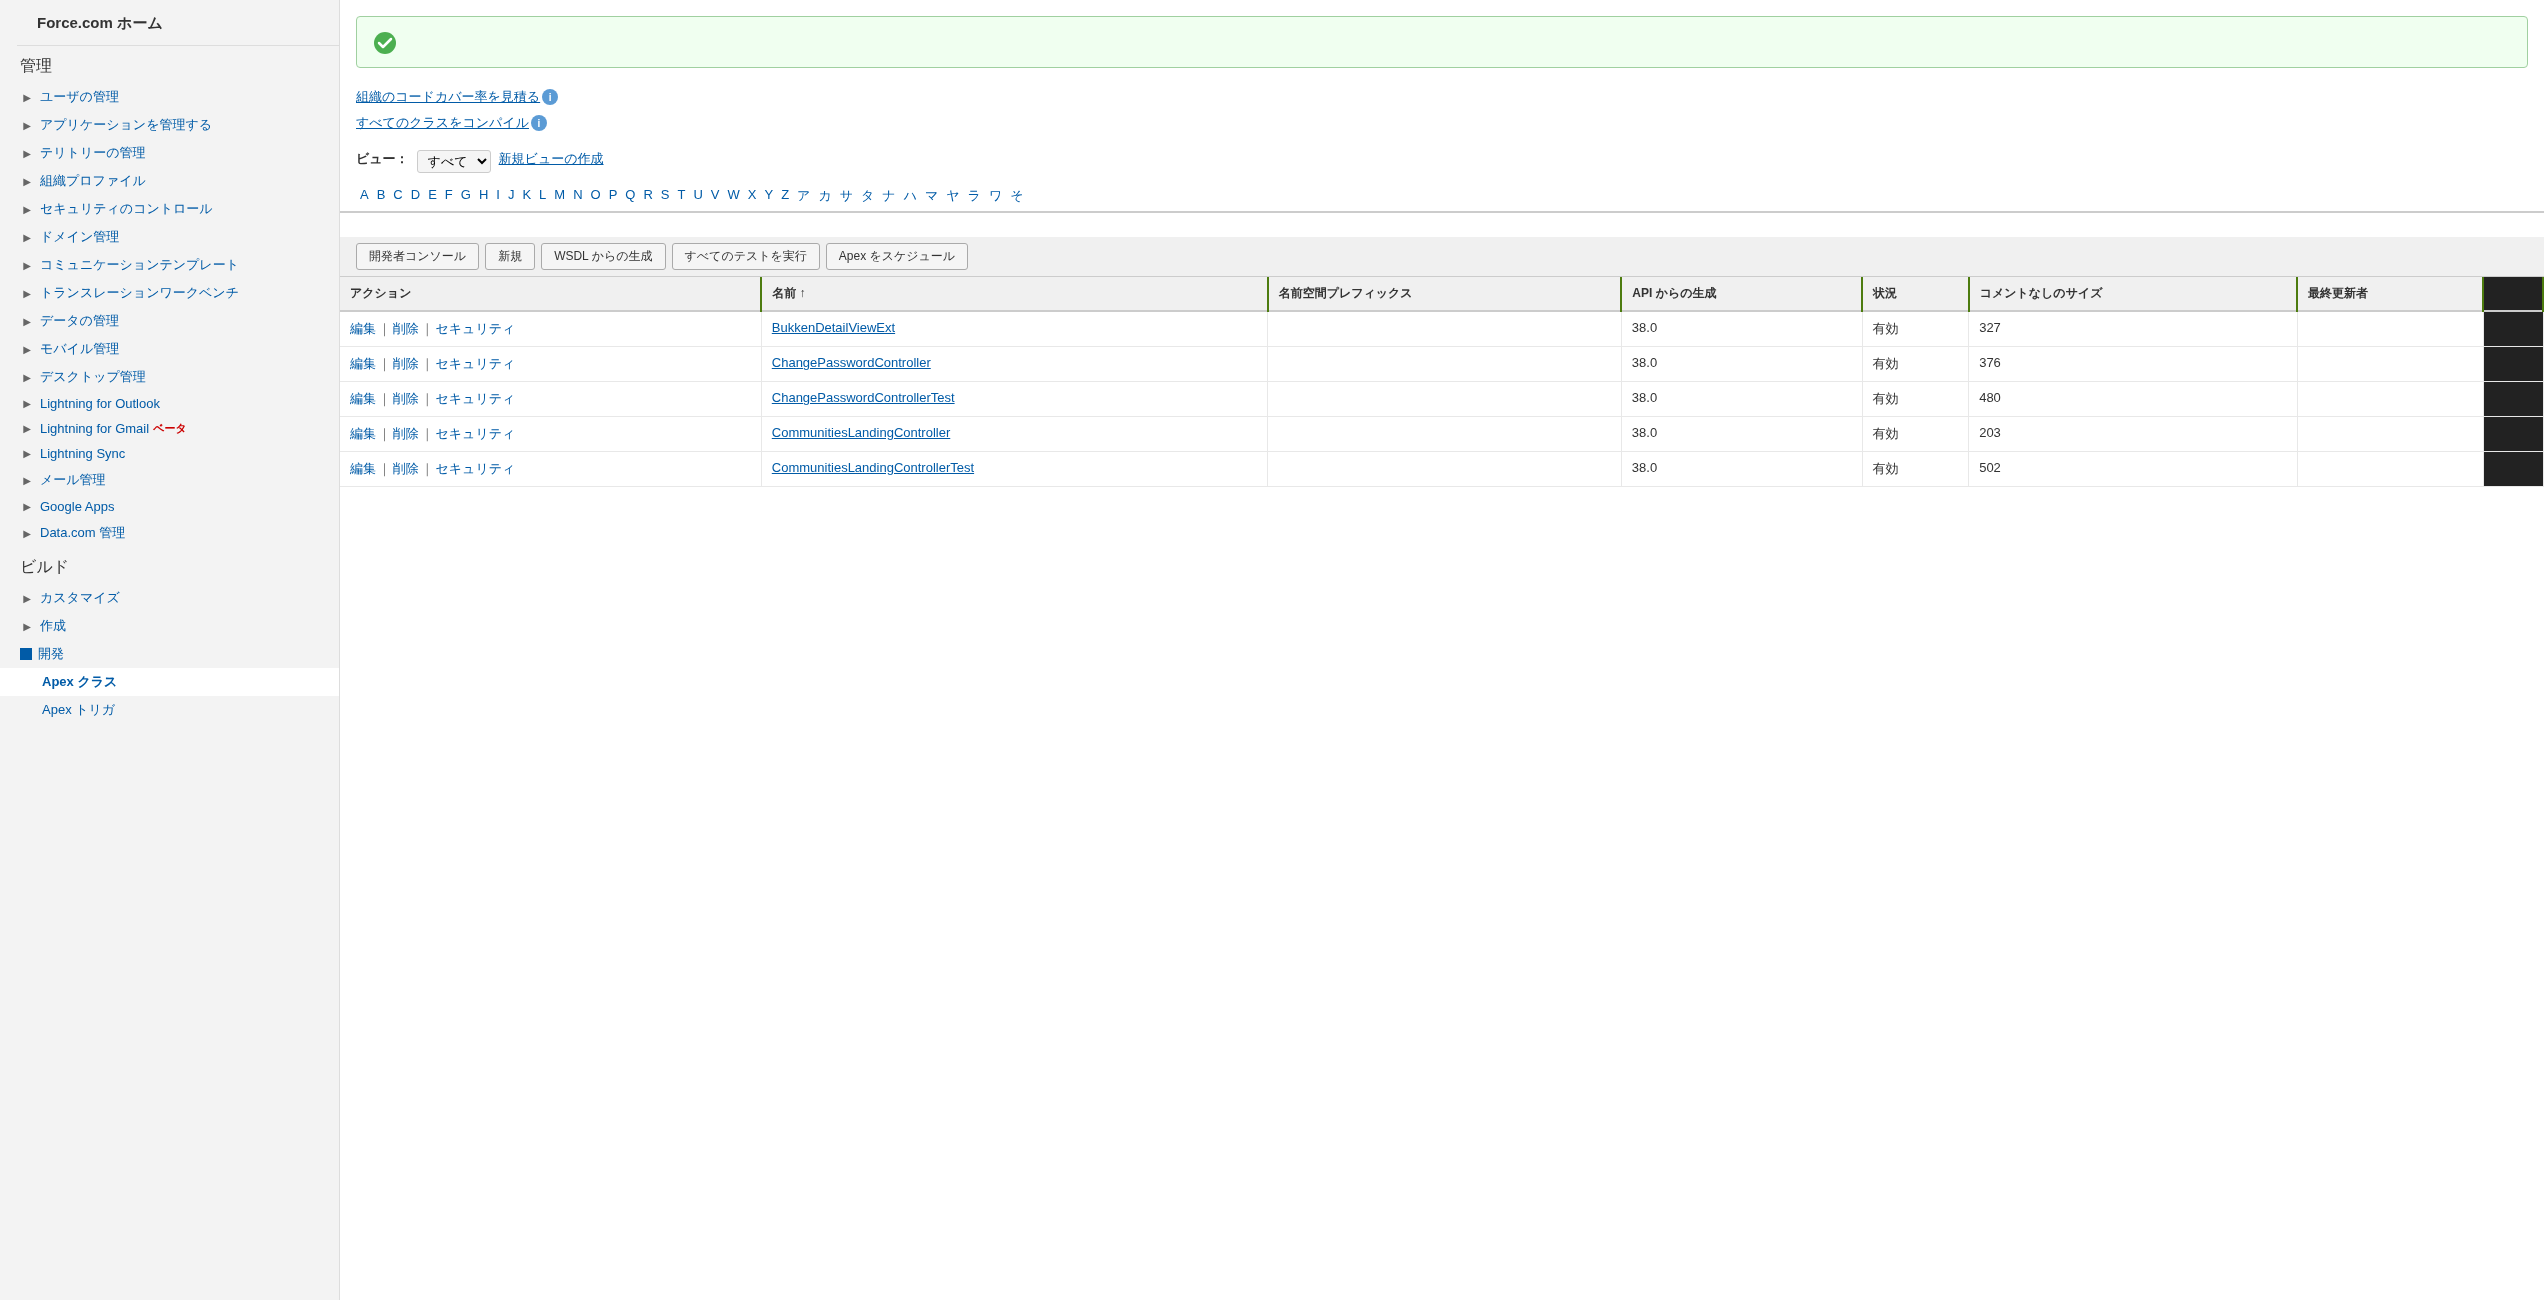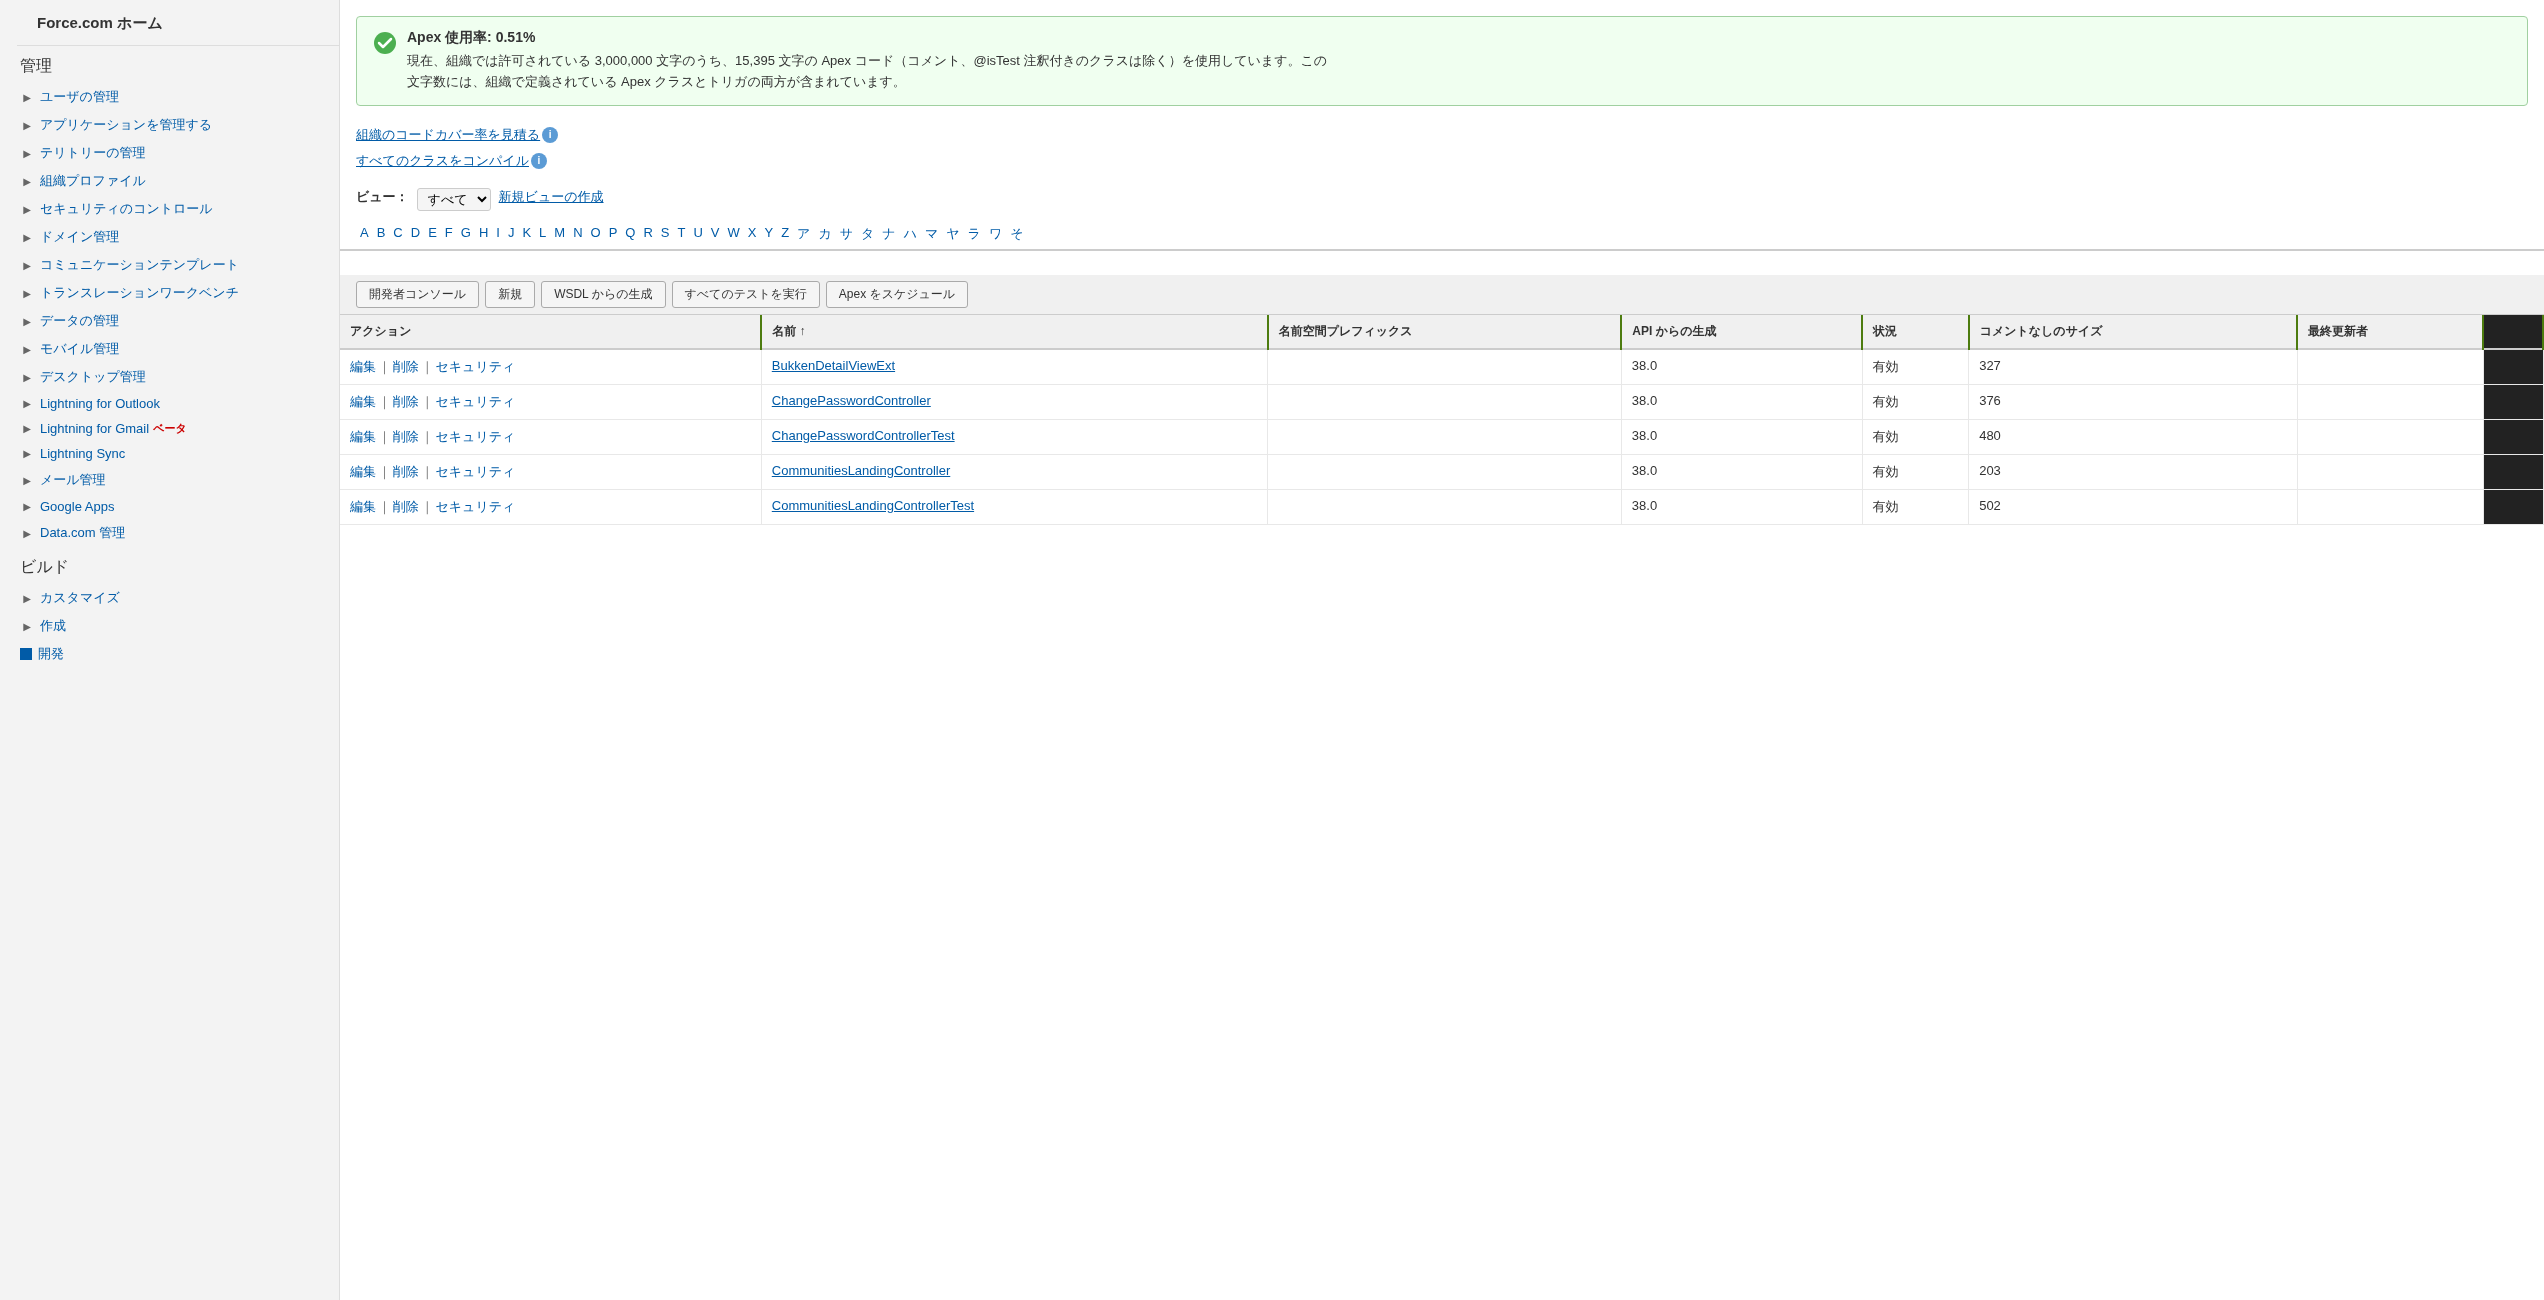--- a/index.html
+++ b/index.html
@@ -323,37 +323,34 @@
       <div class="sidebar-item">
         <span class="arrow">▶</span>
         <span>作成</span>
       </div>
       <div class="sidebar-item">
         <span class="arrow-square"></span>
         <span>開発</span>
       </div>
     </div>
 
+  <div id="sidebar-subitems">
+      <div class="sidebar-subitem active">Apex クラス</div>
+      <div class="sidebar-subitem">Apex トリガ</div>
+    </div>
 </div>
 
 <div id="main">
 
   <div class="alert-banner">
     <div class="alert-icon">
       <svg viewBox="0 0 24 24" fill="none" xmlns="http://www.w3.org/2000/svg">
         <circle cx="12" cy="12" r="11" fill="#4caf50"></circle>
         <polyline points="6,12 10,16 18,8" stroke="white" stroke-width="2.5" fill="none" stroke-linecap="round" stroke-linejoin="round"></polyline>
       </svg>
-    </div>
-    <div>
-      <div class="alert-title">Apex 使用率: 0.51%</div>
-      <div class="alert-text">
-        <span>現在、組織では許可されている 3,000,000 文字のうち、15,395 文字の Apex コード（コメント、@isTest 注釈付きのクラスは除く）を使用しています。この</span><br>
-        <span>文字数には、組織で定義されている Apex クラスとトリガの両方が含まれています。</span>
-      </div>
     </div>
   </div>
 
   <div class="links-section">
     <div class="link-row">
       <span class="link-blue">組織のコードカバー率を見積る</span>
       <span class="info-badge">i</span>
     </div>
     <div class="link-row">
       <span class="link-blue">すべてのクラスをコンパイル</span>

